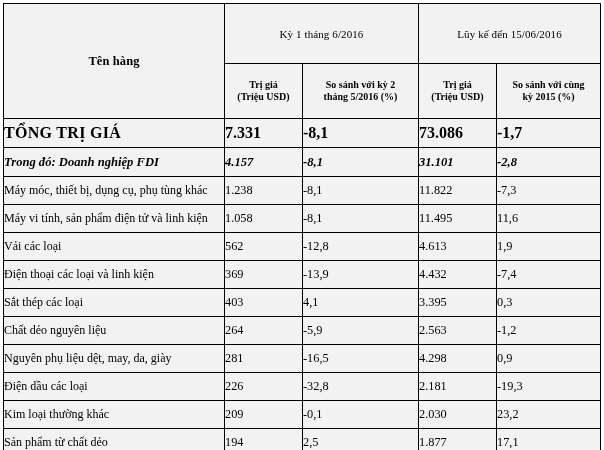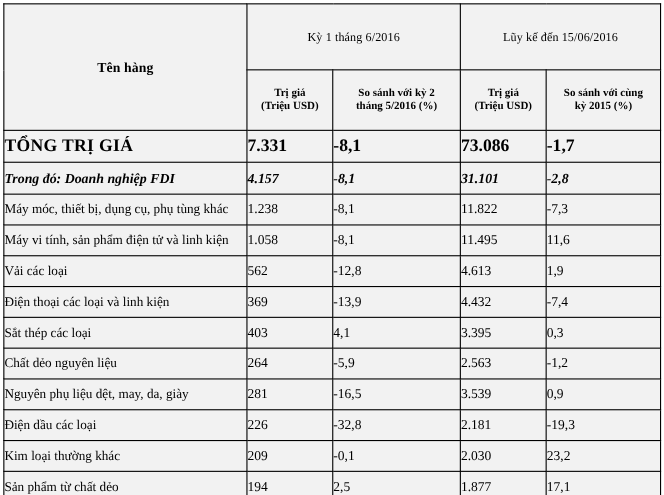--- a/index.html
+++ b/index.html
@@ -183,21 +183,21 @@
         <td class="rowname">Chất dẻo nguyên liệu</td>
         <td class="num">264</td>
         <td class="num">-5,9</td>
         <td class="num">2.563</td>
         <td class="num">-1,2</td>
       </tr>
       <tr>
         <td class="rowname">Nguyên phụ liệu dệt, may, da, giày</td>
         <td class="num">281</td>
         <td class="num">-16,5</td>
-        <td class="num">3.539</td>
+        <td class="num">4.298</td>
         <td class="num">0,9</td>
       </tr>
       <tr>
         <td class="rowname">Điện dầu các loại</td>
         <td class="num">226</td>
         <td class="num">-32,8</td>
         <td class="num">2.181</td>
         <td class="num">-19,3</td>
       </tr>
       <tr>

